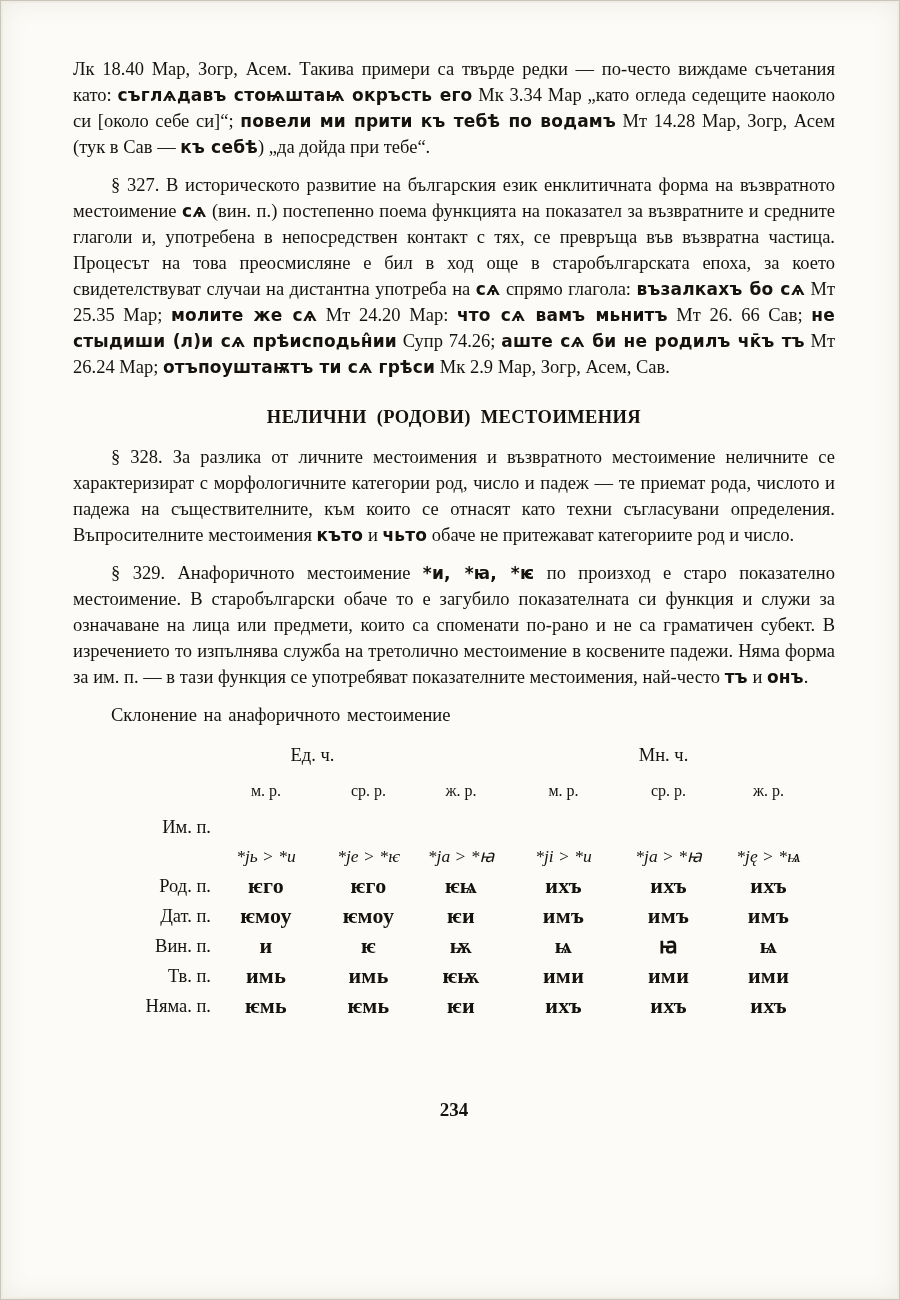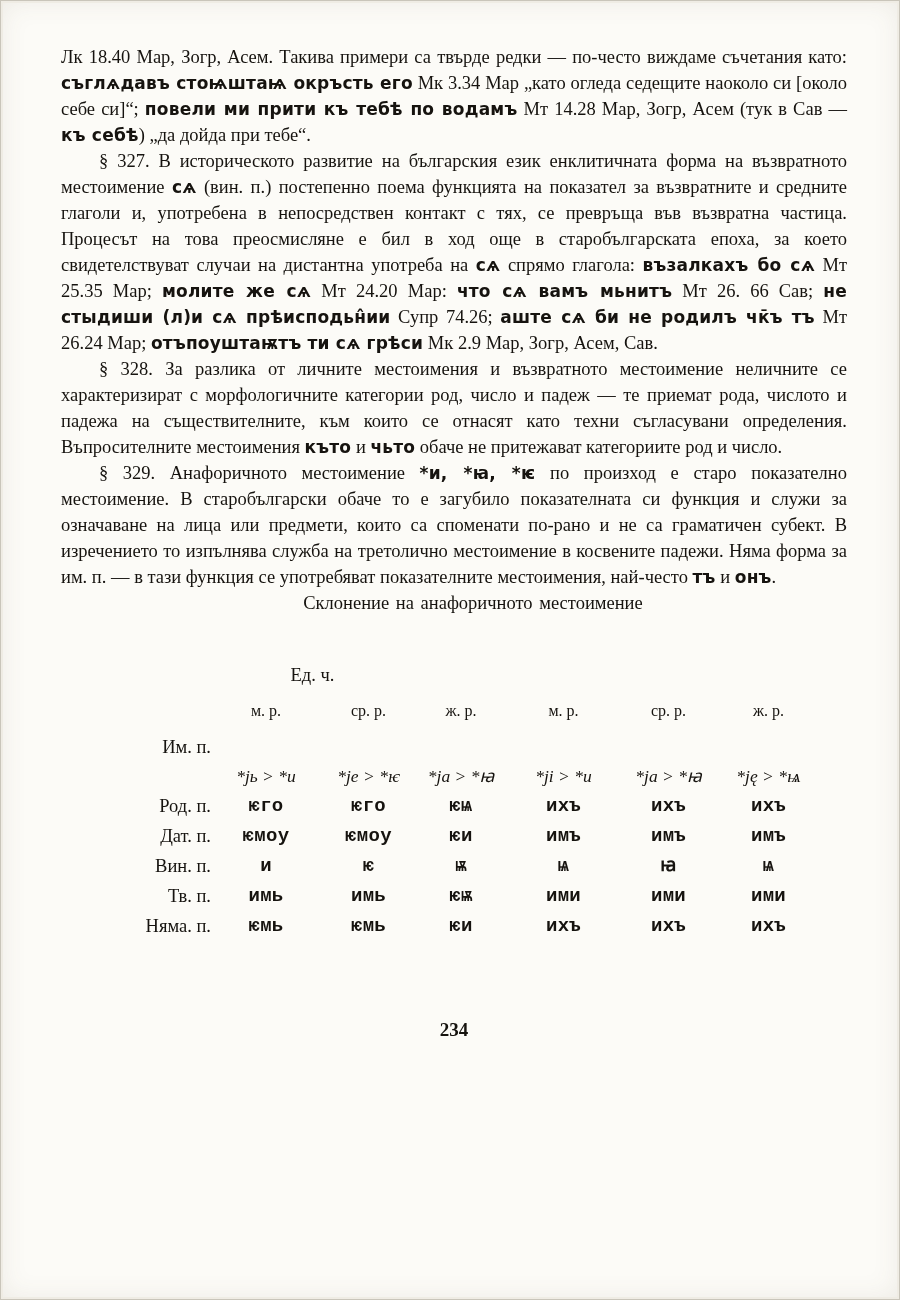--- a/index.html
+++ b/index.html
@@ -10,79 +10,81 @@
     color:#16130f;
   }
   .scan-frame {
     position:absolute; inset:0; pointer-events:none;
     box-shadow: inset 0 0 0 1px #c9c5ba, inset 0 0 0 3px #efece4, inset 0 0 28px rgba(90,80,60,.10);
   }
   .content {
     position:absolute; left:61px; top:44px; width:786px;
     font-size:18.5px; line-height:26px; text-align:justify;
   }
-  p.para { margin:0; text-indent:38px; }
+  p.para { margin:12px; text-indent:38px; }
   p.noindent { text-indent:0; }
   .ocs {
     font-family:"DejaVu Sans","DejaVu Serif",sans-serif;
     font-weight:700; font-size:0.92em; letter-spacing:0.2px;
   }
   h1.upper {
     margin:24px 0 14px; text-align:center;
     font-size:18.5px; font-weight:bold; letter-spacing:0.4px; word-spacing:5px;
   }
   h2.sub {
     margin:22px 0 14px; text-align:center;
     font-size:19px; font-weight:bold; word-spacing:2px;
   }
-  .tbl-title { margin:20px 0 4px; text-align:center; text-indent:0; word-spacing:2px; }
+  .tbl-title { margin:20px 0 4px; text-indent:0; word-spacing:2px; }
   .decl {
     display:grid;
     grid-template-columns:150px 110px 95px 90px 115px 95px 105px;
     margin-top:4px;
   }
   .decl > div { padding:2px 0; min-height:24px; }
-  .gcell { text-align:center; font-size:18.5px;margin-top:40px; }
+  .gcell { text-align:center; font-size:18.5px; }
   .span-sg { grid-column:2/5; position:relative; left:-46px; padding-bottom:8px !important; }
   .span-pl { grid-column:5/8; padding-bottom:8px !important; }
   .hcell { text-align:center; font-size:16px; padding-bottom:8px !important; }
   .rlabel { text-align:right; font-size:18.5px; }
   .dcell { text-align:center; }
   .c-ocs {
-    font-family:Liberation Mono, monospace;
-    font-weight:700; font-size:19px; letter-spacing:0.3px;
+    font-family:Liberation Serif, serif;
+    font-weight:700; font-size:22px; letter-spacing:0.3px;
   }
   .c-proto { font-style:italic; font-size:17.5px;margin-top:29px; }
   .pagenum {
     margin-top:76px; text-align:center; font-weight:bold; font-size:19px;
   }
 </style>
 </head>
 <body>
 
 <div class="scan-frame"></div>
 
 <div class="content">
 
   <p class="para noindent"><span class="rom">Лк 18.40 Мар, Зогр, Асем. Такива примери са твърде редки — по-често виждаме съчетания като: </span><span class="ocs">съглѧдавъ стоѩштаѩ окръсть его</span><span class="rom"> Мк 3.34 Мар „като огледа седещите наоколо си [около себе си]“; </span><span class="ocs">повели ми прити къ тебѣ по водамъ</span><span class="rom"> Мт 14.28 Мар, Зогр, Асем (тук в Сав — </span><span class="ocs">къ себѣ</span><span class="rom">) „да дойда при тебе“.</span></p>
 
   <p class="para"><span class="rom">§ 327. В историческото развитие на българския език енклитичната форма на възвратното местоимение </span><span class="ocs">сѧ</span><span class="rom"> (вин. п.) постепенно поема функцията на показател за възвратните и средните глаголи и, употребена в непосредствен контакт с тях, се превръща във възвратна частица. Процесът на това преосмисляне е бил в ход още в старобългарската епоха, за което свидетелствуват случаи на дистантна употреба на </span><span class="ocs">сѧ</span><span class="rom"> спрямо глагола: </span><span class="ocs">възалкахъ бо сѧ</span><span class="rom"> Мт 25.35 Мар; </span><span class="ocs">молите же сѧ</span><span class="rom"> Мт 24.20 Мар: </span><span class="ocs">что сѧ вамъ мьнитъ</span><span class="rom"> Мт 26. 66 Сав; </span><span class="ocs">не стыдиши (л)и сѧ прѣисподьн̂ии</span><span class="rom"> Супр 74.26; </span><span class="ocs">аште сѧ би не родилъ чк̄ъ тъ</span><span class="rom"> Мт 26.24 Мар; </span><span class="ocs">отъпоуштаѭтъ ти сѧ грѣси</span><span class="rom"> Мк 2.9 Мар, Зогр, Асем, Сав.</span></p>
 
+  <h1 class="upper">НЕЛИЧНИ (РОДОВИ) МЕСТОИМЕНИЯ</h1>
 
   <p class="para"><span class="rom">§ 328. За разлика от личните местоимения и възвратното местоимение неличните се характеризират с морфологичните категории род, число и падеж — те приемат рода, числото и падежа на съществителните, към които се отнасят като техни съгласувани определения. Въпросителните местоимения </span><span class="ocs">къто</span><span class="rom"> и </span><span class="ocs">чьто</span><span class="rom"> обаче не притежават категориите род и число.</span></p>
 
 
 
   <p class="para"><span class="rom">§ 329. Анафоричното местоимение </span><span class="ocs">*и, *ꙗ, *ѥ</span><span class="rom"> по произход е старо показателно местоимение. В старобългарски обаче то е загубило показателната си функция и служи за означаване на лица или предмети, които са споменати по-рано и не са граматичен субект. В изречението то изпълнява служба на третолично местоимение в косвените падежи. Няма форма за им. п. — в тази функция се употребяват показателните местоимения, най-често </span><span class="ocs">тъ</span><span class="rom"> и </span><span class="ocs">онъ</span><span class="rom">.</span></p>
 
   <p class="para tbl-title">Склонение на анафоричното местоимение</p>
 
   <div class="decl">
       <div class="gcell" style="grid-column: 1;"></div>
       <div class="gcell span-sg">Ед. ч.</div>
+      <div class="gcell span-pl">Мн. ч.</div>
       <div class="hcell" style="grid-column: 1;"></div>
       <div class="hcell">м. р.</div>
       <div class="hcell">ср. р.</div>
       <div class="hcell">ж. р.</div>
       <div class="hcell">м. р.</div>
       <div class="hcell">ср. р.</div>
       <div class="hcell">ж. р.</div>
       <div class="rlabel">Им. п.</div>
       <div class="dcell c-proto">*jь &gt; *и</div>
       <div class="dcell c-proto">*je &gt; *ѥ</div>

